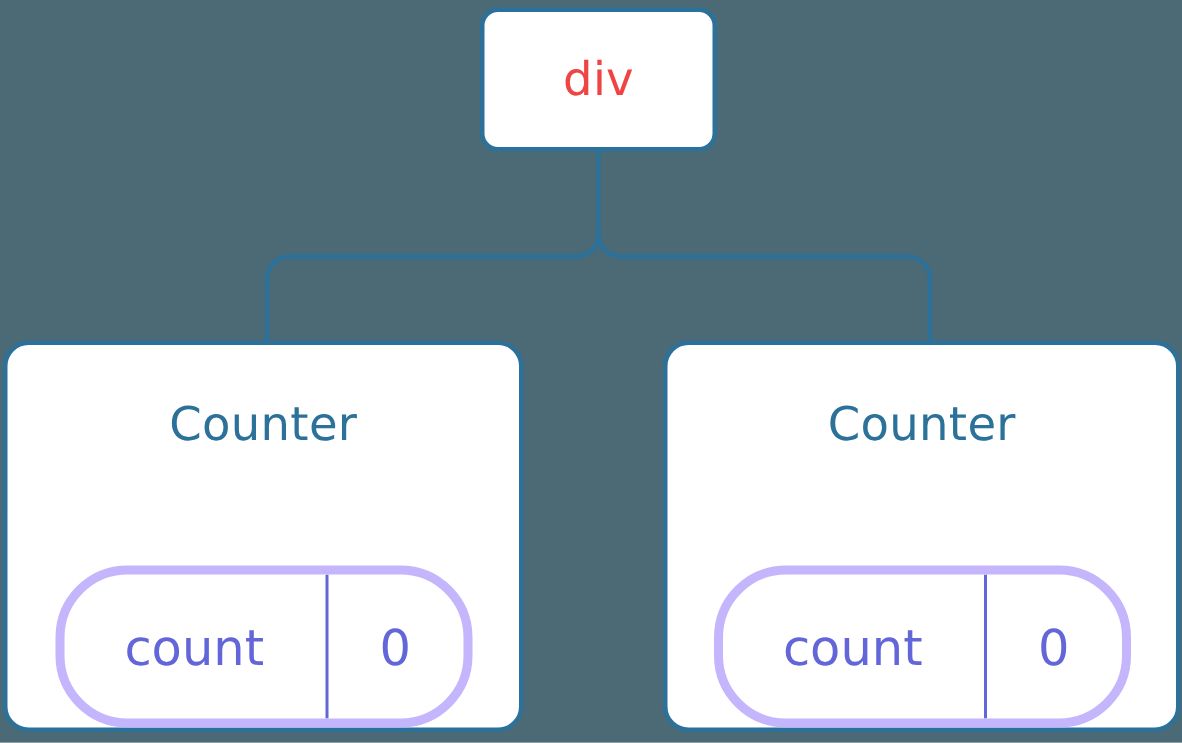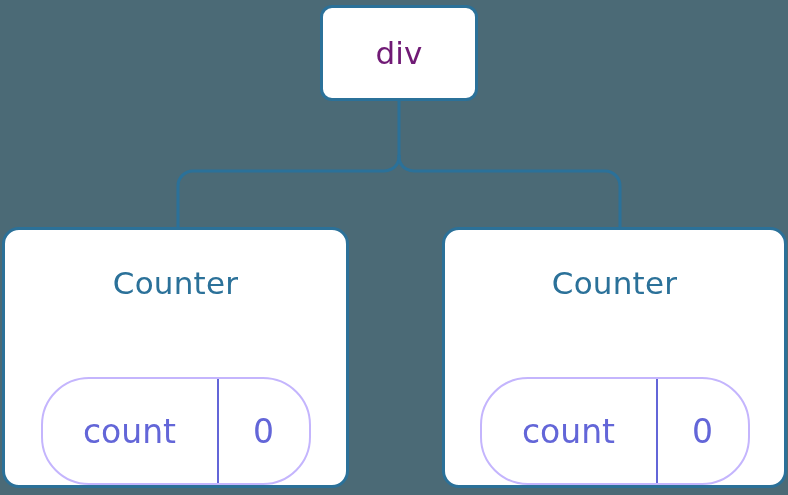--- a/index.html
+++ b/index.html
@@ -44,21 +44,21 @@
 
   
   #node-root {
     left: 320px;
     top: 5px;
     width: 158px;
     height: 96px;
     justify-content: center;
   }
   .root-label {
-    color: #701a75;
+    color: #ef4444;
     font-size: 31px;
     line-height: 1;
     letter-spacing: 0.2px;
   }
 
   
   .counter-node {
     top: 227px;
     height: 261px;
     padding-top: 38px;
@@ -73,21 +73,21 @@
     line-height: 1;
     letter-spacing: 0.2px;
     margin-bottom: 31px;
   }
 
   
   .state-pill {
     display: flex;
     align-items: stretch;
     height: 112px;
-    border: 2px solid #c4b5fd;
+    border: 6px solid #c4b5fd;
     border-radius: 48px;
     box-sizing: border-box;
     background: transparent;
     overflow: hidden;
     margin-top: 47px;
   }
   .pill-key,
   .pill-value {
     display: flex;
     align-items: center;

